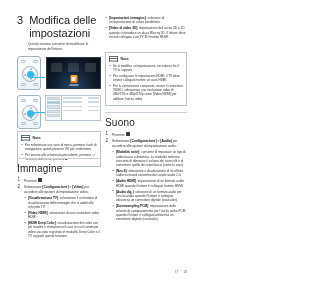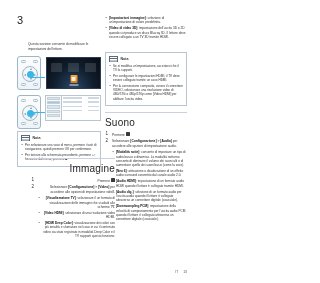--- a/index.html
+++ b/index.html
@@ -130,21 +130,21 @@
   }
 
   .note-left { position: absolute; left: 17px; top: 131px; width: 84px; }
   .note-right { position: absolute; left: 105px; top: 52px; width: 82px; }
 
   
   .sec-title {
     font-size: 10px; font-weight: 400; color: #1f1f1f; letter-spacing: .2px;
     border-top: 0.5px solid #c9d2da; padding-top: 4px; margin-bottom: 4px;
   }
-  .sec-imm { position: absolute; left: 31px; top: 158px; width: 84px; text-align: right; }
+  .sec-imm { position: absolute; left: 17px; top: 158px; width: 84px; }
   .sec-suono { position: absolute; left: 105px; top: 112px; width: 82px; }
 
   ol.steps { list-style: none; }
   ol.steps > li {
     position: relative; padding-left: 7px; font-size: 3.3px; line-height: 4.5px;
     color: #333; margin-bottom: 2.4px;
   }
   ol.steps > li > .sn {
     position: absolute; left: 0.5px; top: -0.3px; font-size: 4.6px; color: #333;
   }
@@ -178,20 +178,21 @@
     font-size: 3.4px; color: #555; display: flex; gap: 5px;
   }
 </style>
 </head>
 <body>
 
 <div class="page">
 
   <div class="chapter">
     <div class="chapter-num">3</div>
+    <div class="chapter-title">Modifica delle impostazioni</div>
   </div>
   <div class="chapter-intro">Questa sezione consente di modificare le impostazioni del lettore.</div>
 
   <div class="illu-1">
     <div class="remote">
       <div class="btn-top bt1"></div>
       <div class="btn-top bt2"></div>
       <div class="dpad">
         <div class="arrow ar-up"></div>
         <div class="arrow ar-dn"></div>

